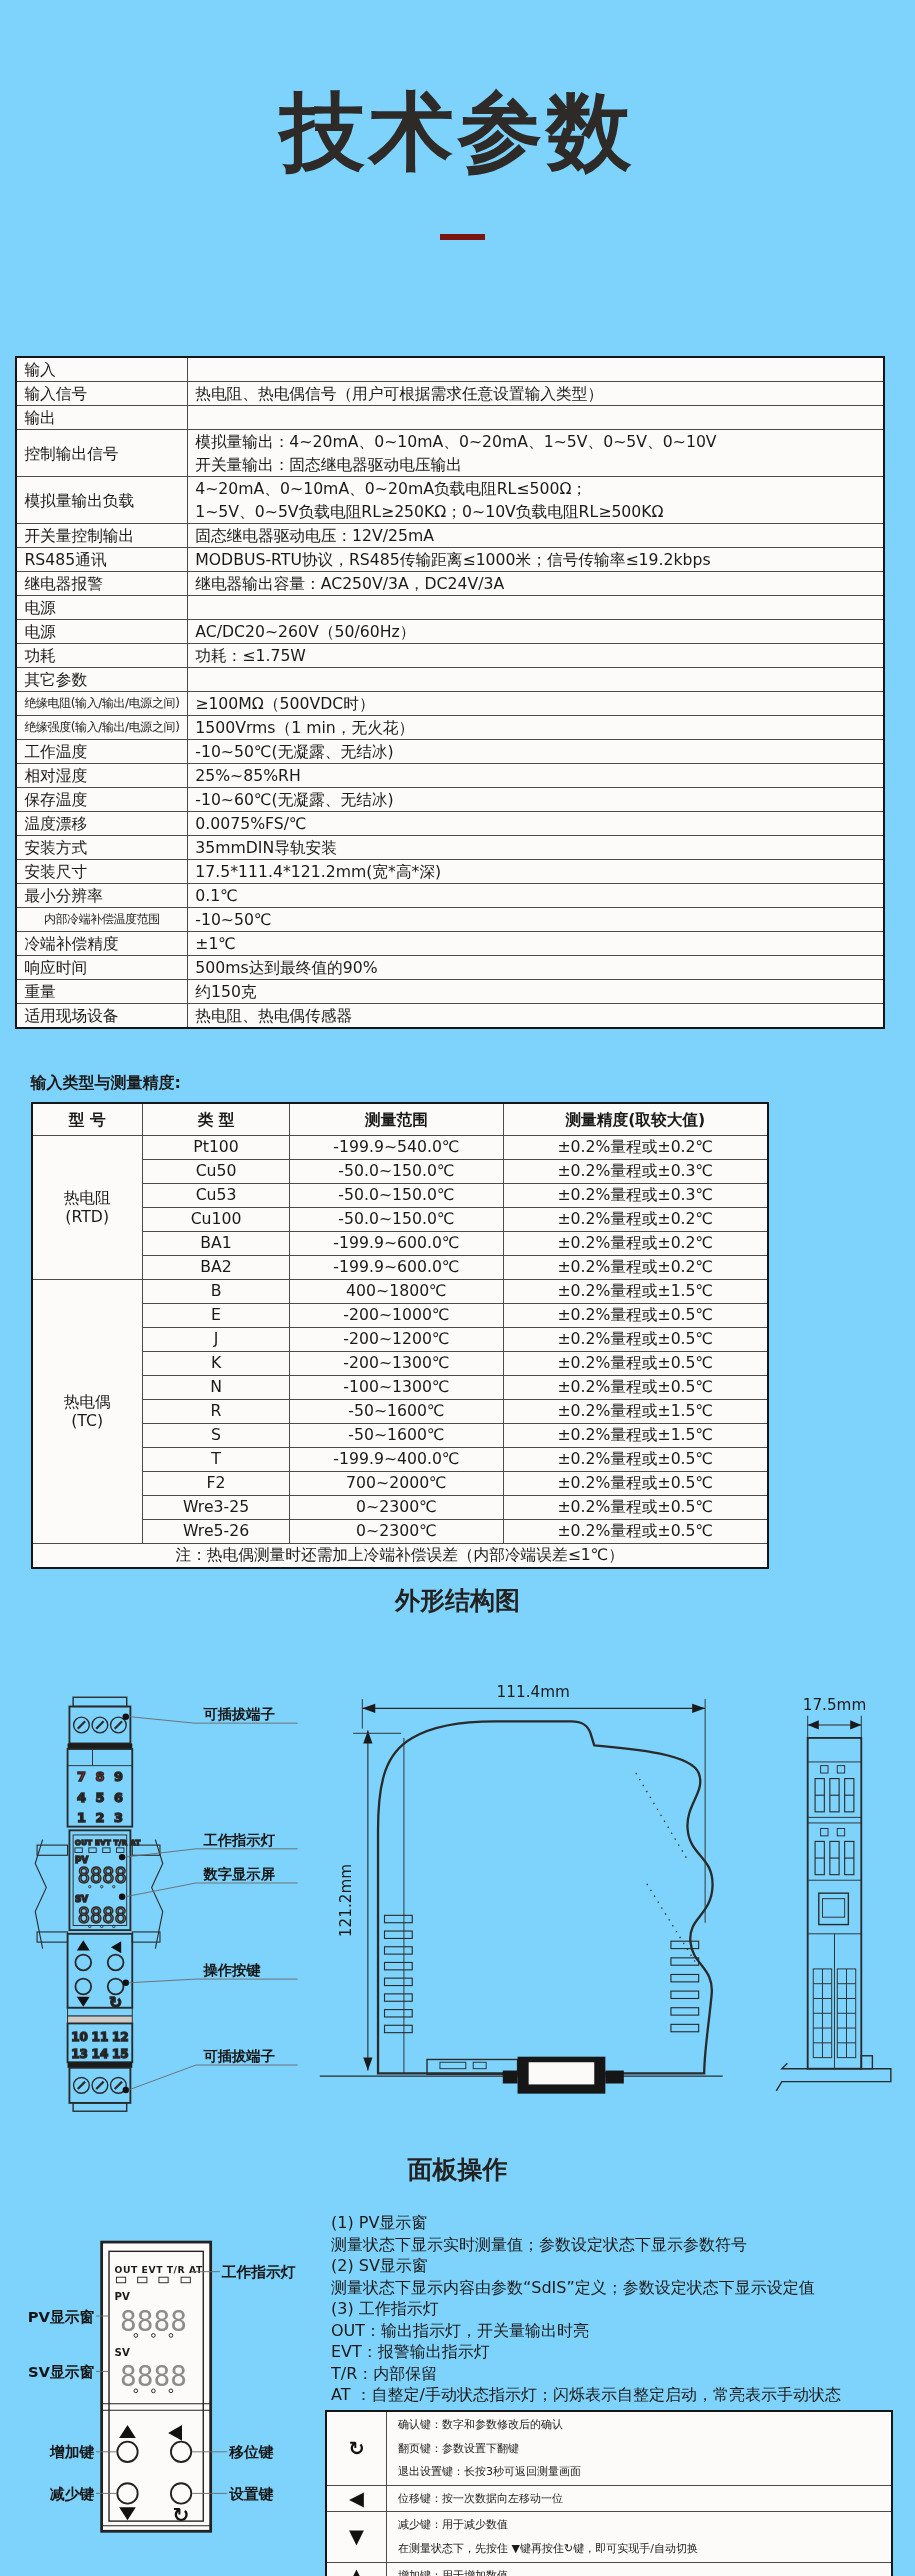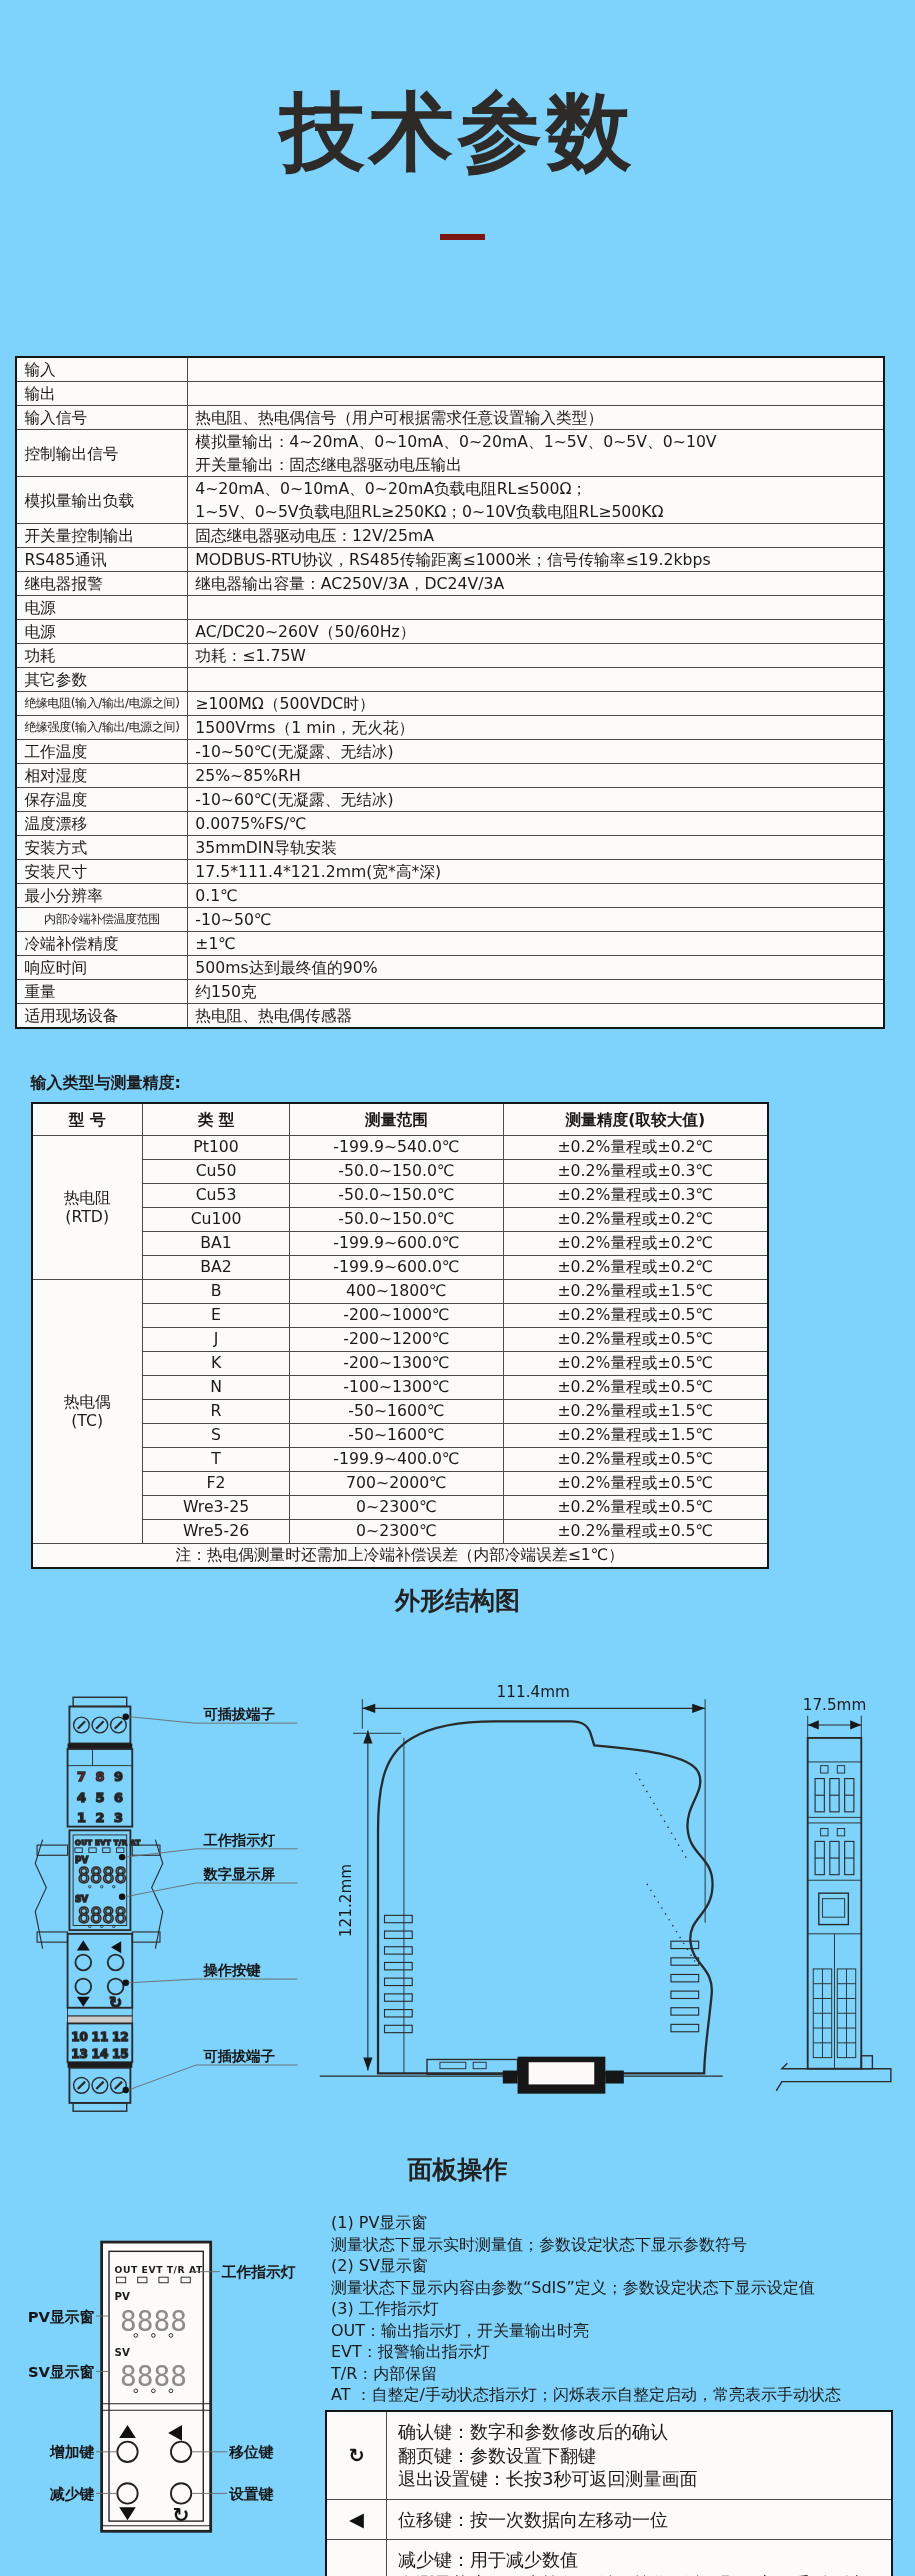--- a/index.html
+++ b/index.html
@@ -56,44 +56,44 @@
 
   
   .panel-notes { top:2212px; left:331px; width:575px; }
   .note-line { font-size:16px; line-height:21.5px; white-space:nowrap; color:#1c1a19; }
 
   
   .keys-wrap { top:2410px; left:325px; }
   table.keys { border-collapse:collapse; border:2.3px solid #161616; background:#fcfbfa; width:568px; }
   table.keys td { border:0.9px solid #4c4c4c; }
   td.key-icon { width:57px; text-align:center; font-size:19.4px; font-weight:bold; color:#111; }
-  td.key-desc { font-size:18px; padding:8px 11px; line-height:23.6px; white-space:pre-line; }
+  td.key-desc { font-size:11px; padding:1px 11px; line-height:23.6px; white-space:pre-line; }
 </style>
 </head>
 <body>
 
 <div id="page">
 
   <div class="abs main-title">技术参数</div>
   <div class="abs red-dash"></div>
 
   <div class="abs spec-wrap">
     <table class="spec">
       <tbody id="spec-body">
           <tr>
             <td class="spec-label">输入</td>
             <td class="spec-value"></td>
           </tr>
           <tr>
+            <td class="spec-label">输入信号</td>
+            <td class="spec-value">热电阻、热电偶信号（用户可根据需求任意设置输入类型）</td>
+          </tr>
+          <tr>
             <td class="spec-label">输出</td>
             <td class="spec-value"></td>
-          </tr>
-          <tr>
-            <td class="spec-label">输入信号</td>
-            <td class="spec-value">热电阻、热电偶信号（用户可根据需求任意设置输入类型）</td>
           </tr>
           <tr>
             <td class="spec-label">控制输出信号</td>
             <td class="spec-value">模拟量输出：4~20mA、0~10mA、0~20mA、1~5V、0~5V、0~10V
 开关量输出：固态继电器驱动电压输出</td>
           </tr>
           <tr>
             <td class="spec-label">模拟量输出负载</td>
             <td class="spec-value">4~20mA、0~10mA、0~20mA负载电阻RL≤500Ω；
 1~5V、0~5V负载电阻RL≥250KΩ；0~10V负载电阻RL≥500KΩ</td>

